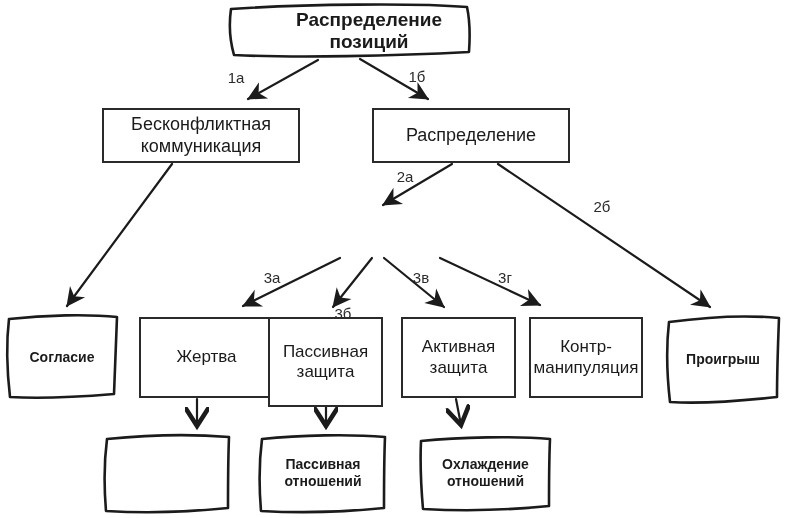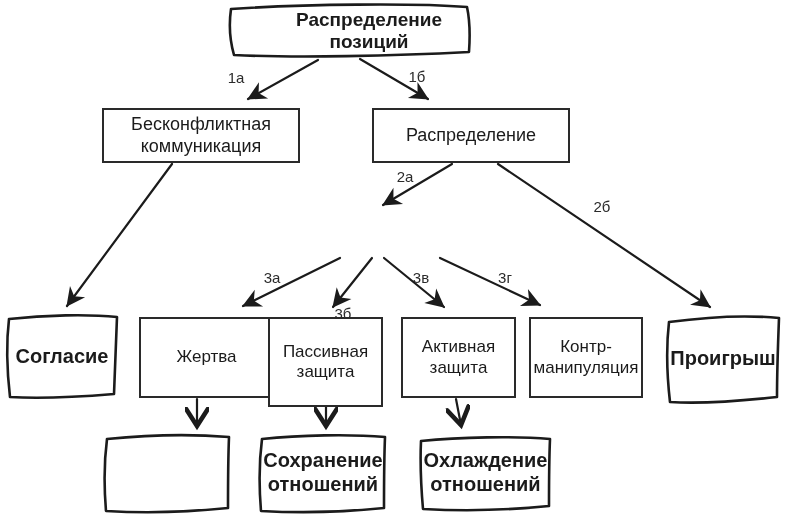--- a/index.html
+++ b/index.html
@@ -30,21 +30,21 @@
   .rect-node {
     background: #ffffff;
     border: 2px solid #2a2a2a;
     font-size: 18px;
     padding: 2px 4px;
   }
   .rect-node.small { font-size: 17px; }
   .sketch-text {
     background: transparent;
     font-weight: bold;
-    font-size: 20px;
+    font-size: 14px;
     padding: 0 2px;
   }
   .title-node { font-weight: bold; font-size: 19px; padding-left: 42px; }
   .elabel {
     position: absolute;
     transform: translate(-50%, -50%);
     font-size: 15px;
     color: #2b2b2b;
     white-space: nowrap;
     background: transparent;
@@ -103,21 +103,21 @@
 
   <div class="node rect-node small" style="left:529px; top:317px; width:114px; height:81px;">Контр-манипуляция</div>
 
   <div class="node sketch-text title-node" style="left:230px; top:8px; width:238px; height:46px;">Распределение позиций</div>
 
   <div class="node sketch-text" style="left:10px; top:318px; width:104px; height:78px;">Согласие</div>
 
   <div class="node sketch-text" style="left:669px; top:320px; width:108px; height:78px;">Проигрыш</div>
 
 
-  <div class="node sketch-text" style="left:261px; top:437px; width:124px; height:72px;">Сохранение отношений</div>
+  <div class="node sketch-text" style="left:261px; top:437px; width:124px; height:72px;">Пассивная отношений</div>
 
   <div class="node sketch-text" style="left:421px; top:439px; width:129px; height:68px;">Охлаждение отношений</div>
 
   <span class="elabel" style="left:236px; top:77px;">1а</span>
   <span class="elabel" style="left:417px; top:76px;">1б</span>
   <span class="elabel" style="left:405px; top:176px;">2а</span>
   <span class="elabel" style="left:602px; top:206px;">2б</span>
   <span class="elabel" style="left:272px; top:277px;">3а</span>
   <span class="elabel" style="left:343px; top:276px;margin-top:37px;">3б</span>
   <span class="elabel" style="left:421px; top:277px;">3в</span>

